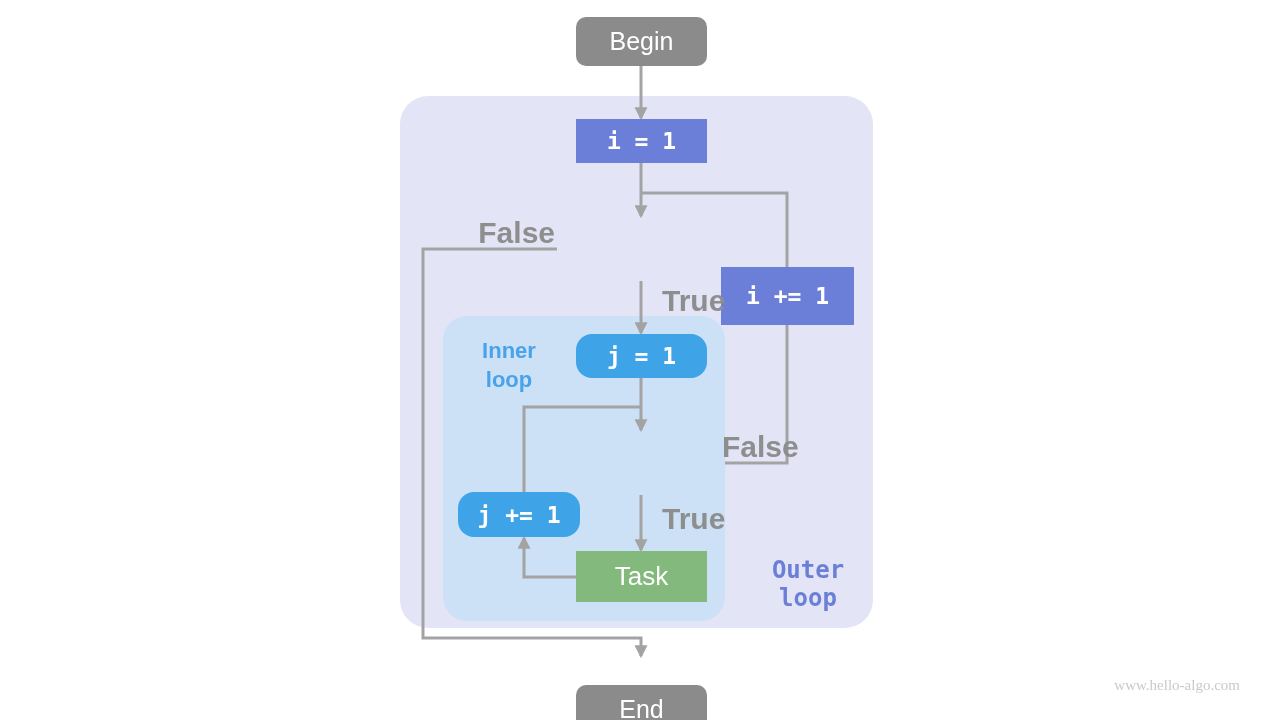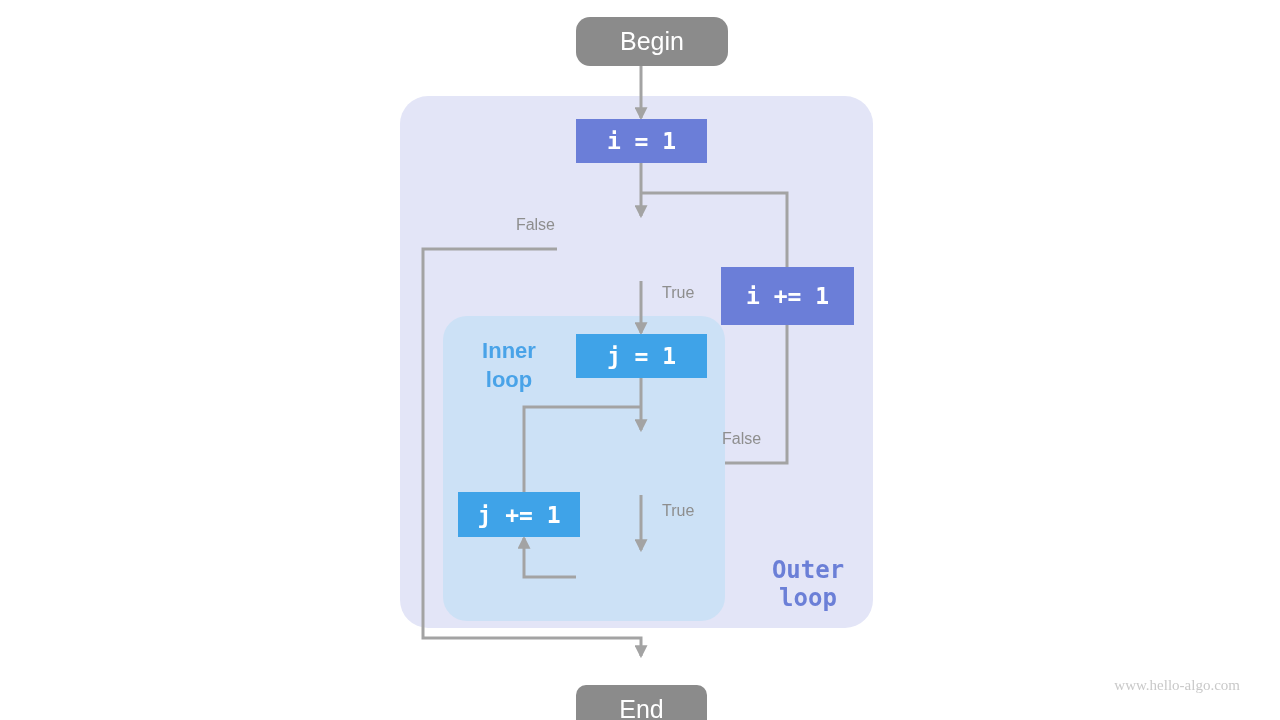--- a/index.html
+++ b/index.html
@@ -44,21 +44,21 @@
     align-items: center;
     justify-content: center;
     color: #ffffff;
   }
   .terminal {
     background: var(--node-gray, #8b8b8b);
     border-radius: 10px;
     font-size: 25px;
   }
   .process-outer { background: var(--outer-purple, #6b7ed8); }
-  .process-inner { background: var(--inner-blue, #3fa3e8); }
+  .process-inner { background: var(--inner-blue, #3fa3e8); border-radius: 16px; }
   .process-task {
     background: var(--task-green, #83b97c);
     font-size: 26px;
   }
   .code-label {
     font-family: "DejaVu Sans Mono", monospace;
     font-size: 23px;
     font-weight: bold;
   }
   .diamond {
@@ -68,22 +68,22 @@
     left: 557px; width: 168px; height: 64px;
     background: var(--outer-purple, #6b7ed8);
   }
   .diamond-inner2 {
     left: 557px; width: 168px; height: 64px;
     background: var(--inner-blue, #3fa3e8);
   }
   .edge-label {
     position: absolute;
     z-index: 3;
-    font-weight: normal;
-    font-size: 16px;
+    font-weight: bold;
+    font-size: 30px;
     color: var(--edge-label-gray, #8e8e8e);
   }
   .loop-label {
     position: absolute;
     z-index: 3;
     font-weight: bold;
     text-align: center;
   }
   .inner-loop-label {
     left: 459px; top: 336px; width: 100px;
@@ -124,32 +124,33 @@
     <path class="connector" d="M641,163 V216" marker-end="url(#arrow)"></path>
     <path class="connector" d="M557,249 H423 V638 H641 V656" marker-end="url(#arrow)"></path>
     <path class="connector" d="M641,281 V333" marker-end="url(#arrow)"></path>
     <path class="connector" d="M524,492 V407 H641"></path>
     <path class="connector" d="M641,378 V430" marker-end="url(#arrow)"></path>
     <path class="connector" d="M725,463 H787 V313" marker-end="url(#arrow)"></path>
     <path class="connector" d="M641,495 V550" marker-end="url(#arrow)"></path>
     <path class="connector" d="M576,577 H524 V538" marker-end="url(#arrow)"></path>
   </svg>
 
-  <div class="node terminal" style="left:576px; top:17px; width:152px; height:49px;border-radius:14px;">Begin</div>
+  <div class="node terminal" style="left:576px; top:17px; width:131px; height:49px;">Begin</div>
 
   <div class="node process-outer code-label" style="left:576px; top:119px; width:131px; height:44px;">i = 1</div>
 
 
   <div class="node process-outer code-label" style="left:721px; top:267px; width:133px; height:58px;">i += 1</div>
 
   <div class="node process-inner code-label" style="left:576px; top:334px; width:131px; height:44px;">j = 1</div>
 
 
   <div class="node process-inner code-label" style="left:458px; top:492px; width:122px; height:45px;">j += 1</div>
 
+  <div class="node process-task" style="left:576px; top:551px; width:131px; height:51px;">Task</div>
 
   <div class="node terminal" style="left:576px; top:657px; width:131px; height:49px;margin-top:28px;">End</div>
 
   <div class="edge-label" style="left:460px; top:216px; width:95px; text-align:right;">False</div>
   <div class="edge-label" style="left:662px; top:284px;">True</div>
   <div class="edge-label" style="left:722px; top:430px;">False</div>
   <div class="edge-label" style="left:662px; top:502px;">True</div>
 
   <div class="loop-label inner-loop-label">Inner loop</div>
   <div class="loop-label outer-loop-label">Outer loop</div>

